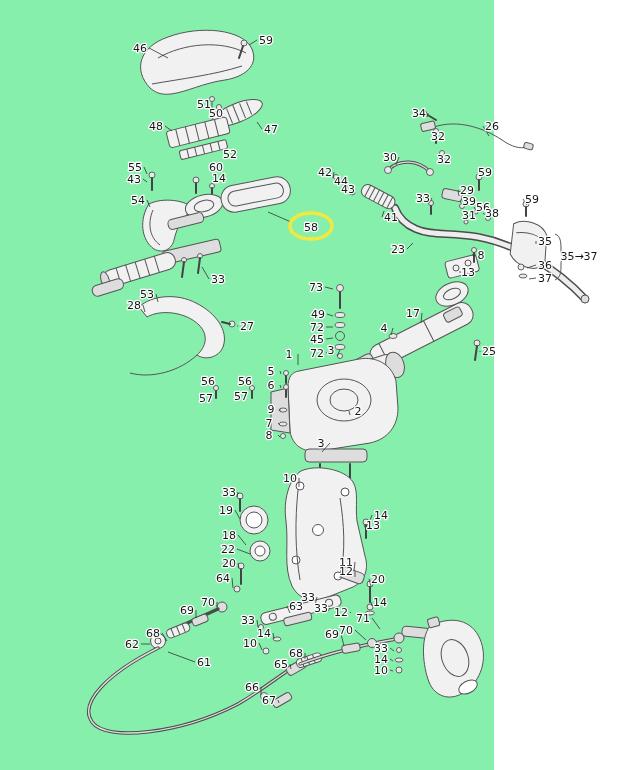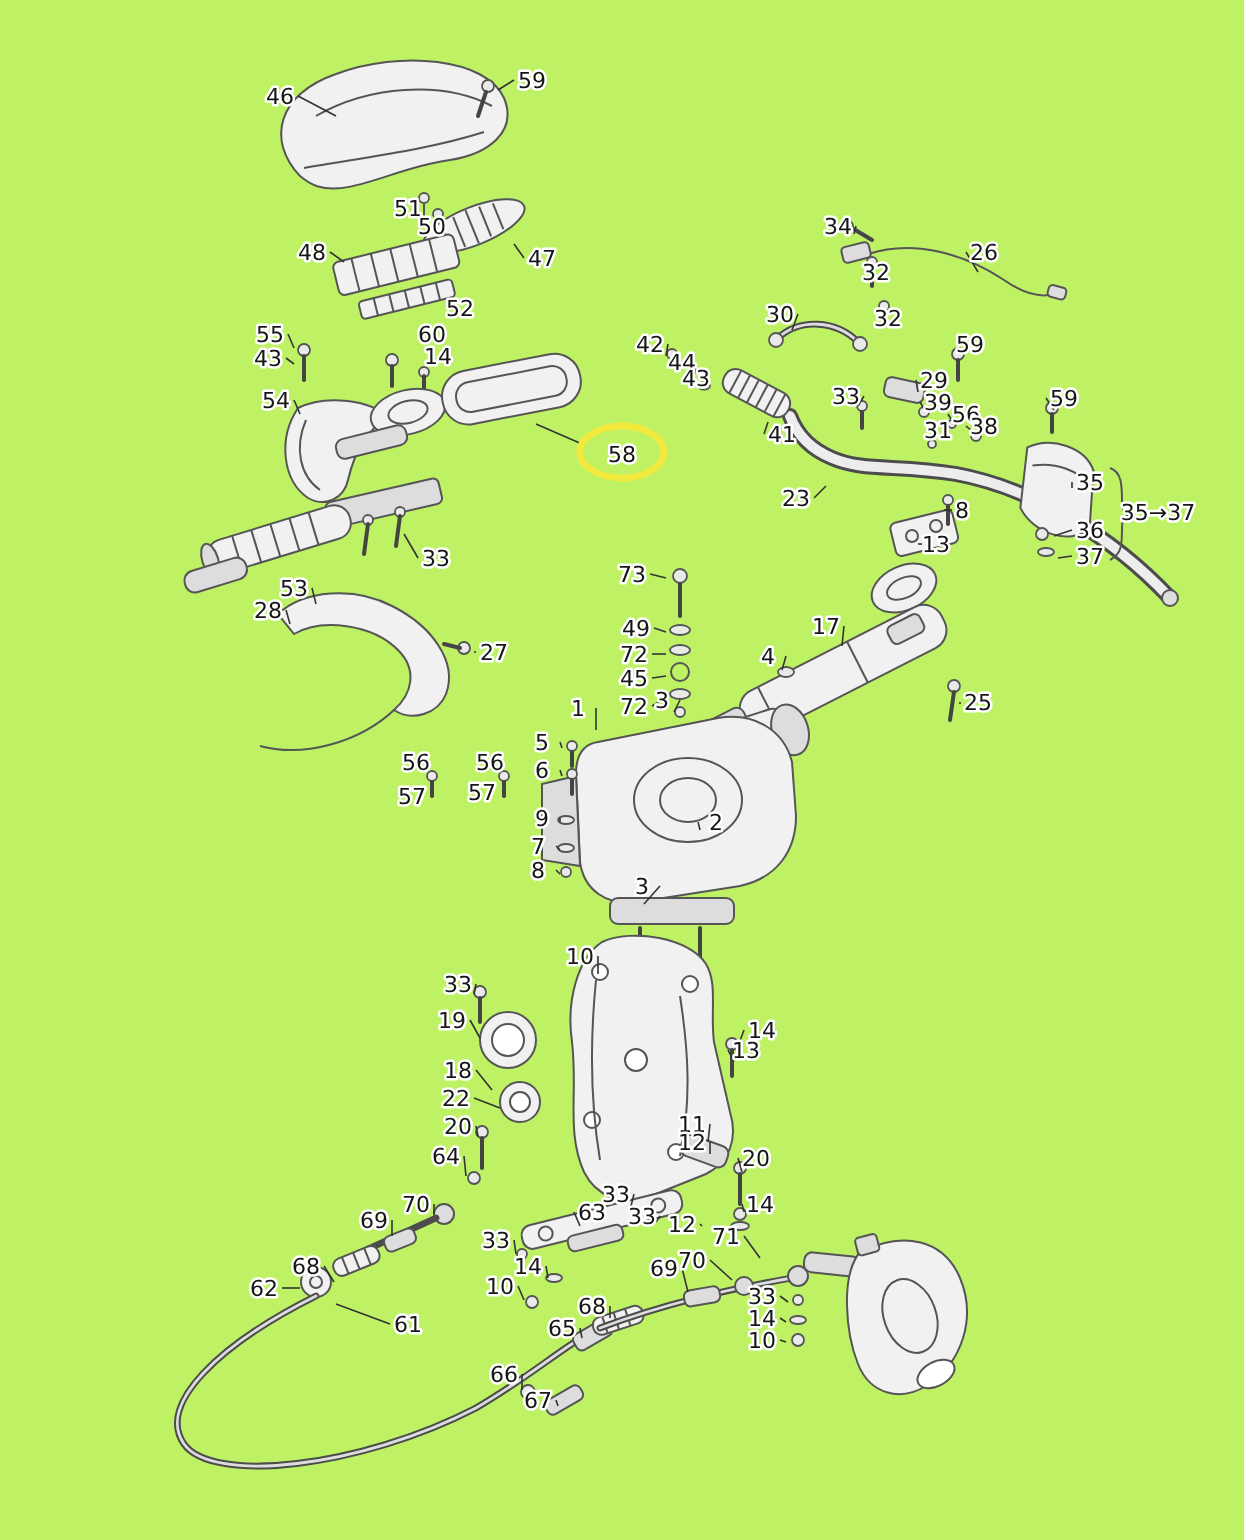--- a/index.html
+++ b/index.html
@@ -1,17 +1,17 @@
 <!DOCTYPE html>
 <html><head>
 <meta charset="utf-8">
 <style>
   html,body{margin:0;padding:0;background:#ffffff;}
   body{width:622px;height:770px;overflow:hidden;font-family:"DejaVu Sans",sans-serif;}
-  .stage{position:relative;width:622px;height:770px;background:#bef264;}
+  .stage{position:relative;width:494px;height:770px;background:#86efac;}
   svg{display:block;}
   .part{fill:#f1f1f1;stroke:#555;stroke-width:1;}
   .part-dark{fill:#dddddd;stroke:#555;stroke-width:1;}
   .lineart{fill:none;stroke:#555;stroke-width:1;}
   .hole{fill:#ffffff;stroke:#555;stroke-width:1;}
   .cable{fill:none;stroke:#4c4c4c;stroke-width:3.4;stroke-linecap:round;}
   .cable-core{fill:none;stroke:#dddddd;stroke-width:1.4;stroke-linecap:round;}
   .bar{fill:none;stroke:#4c4c4c;stroke-width:8;stroke-linecap:round;}
   .bar-core{fill:none;stroke:#ededed;stroke-width:5;stroke-linecap:round;}
   .bolt{stroke:#444;stroke-width:2;stroke-linecap:round;}

